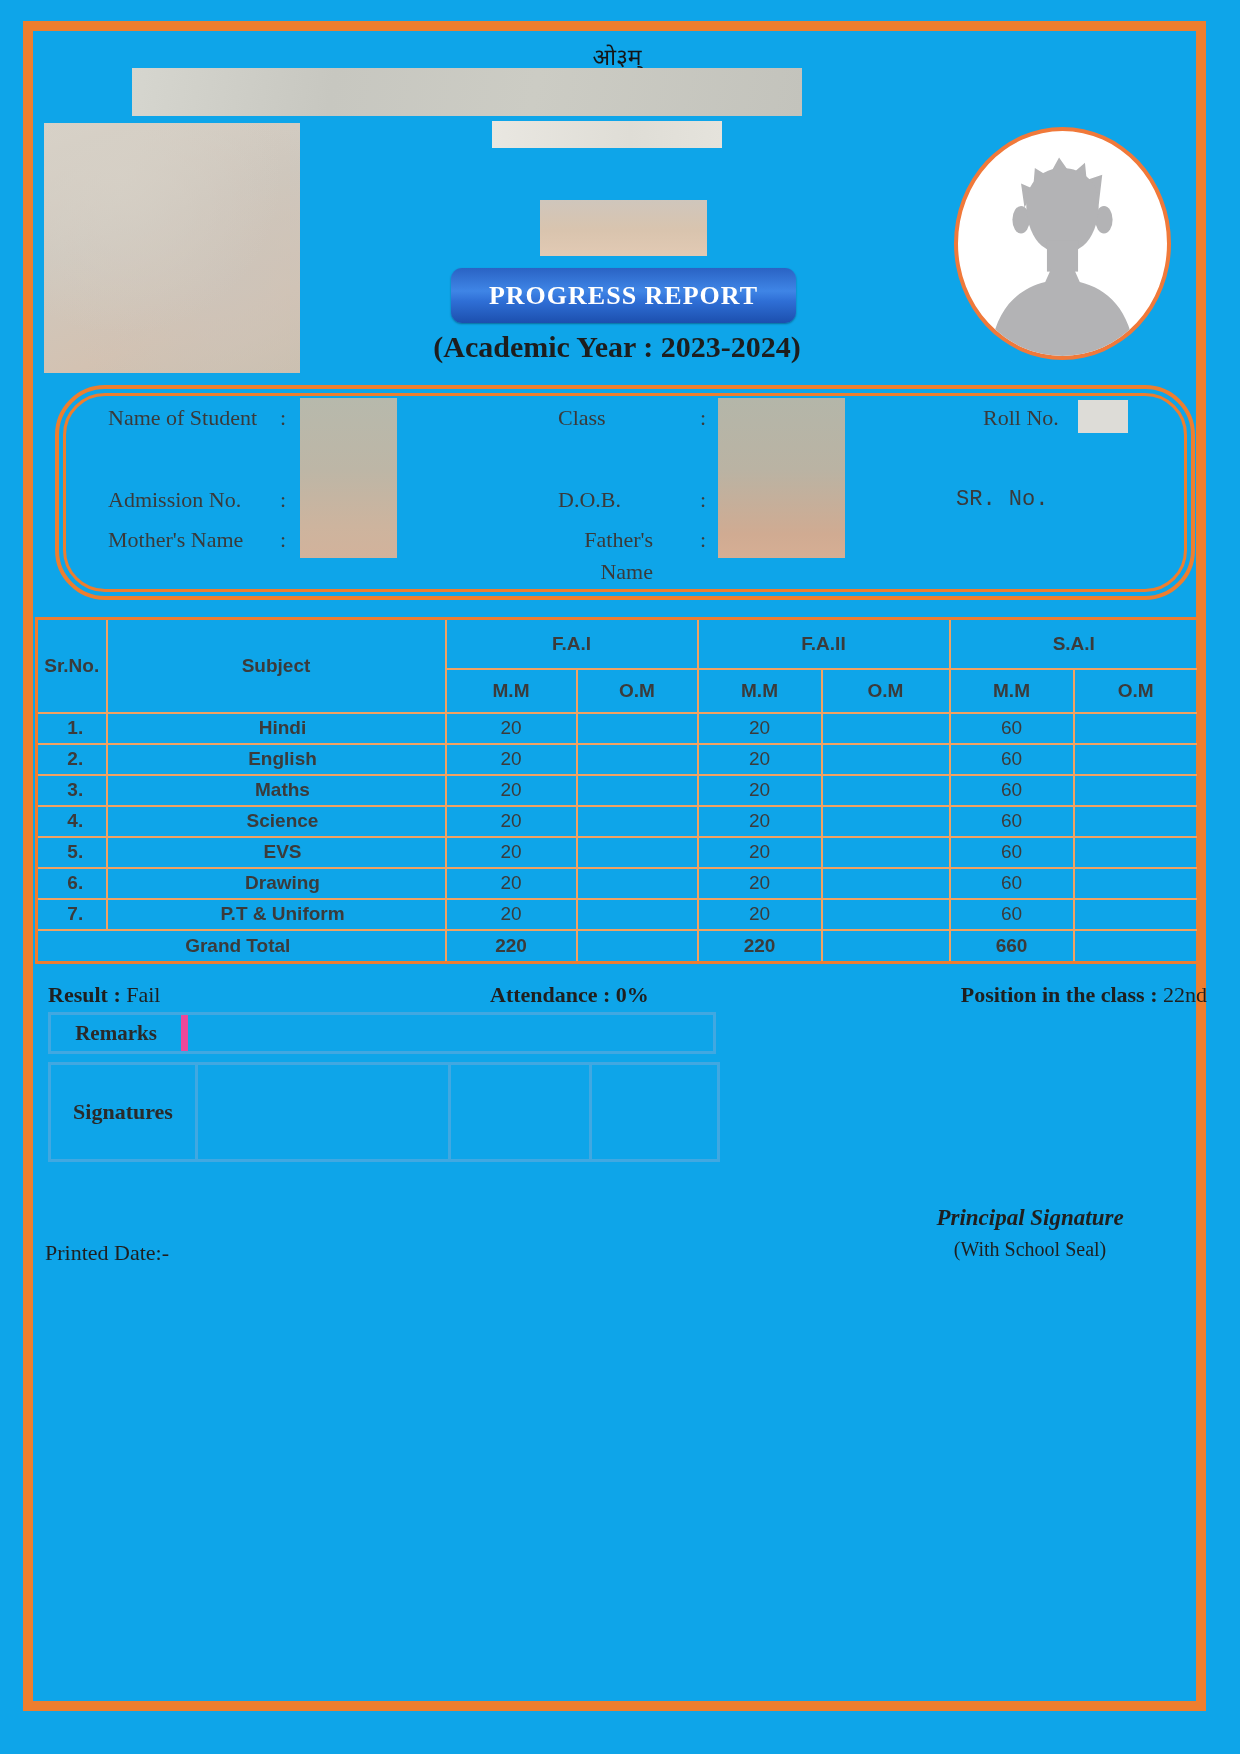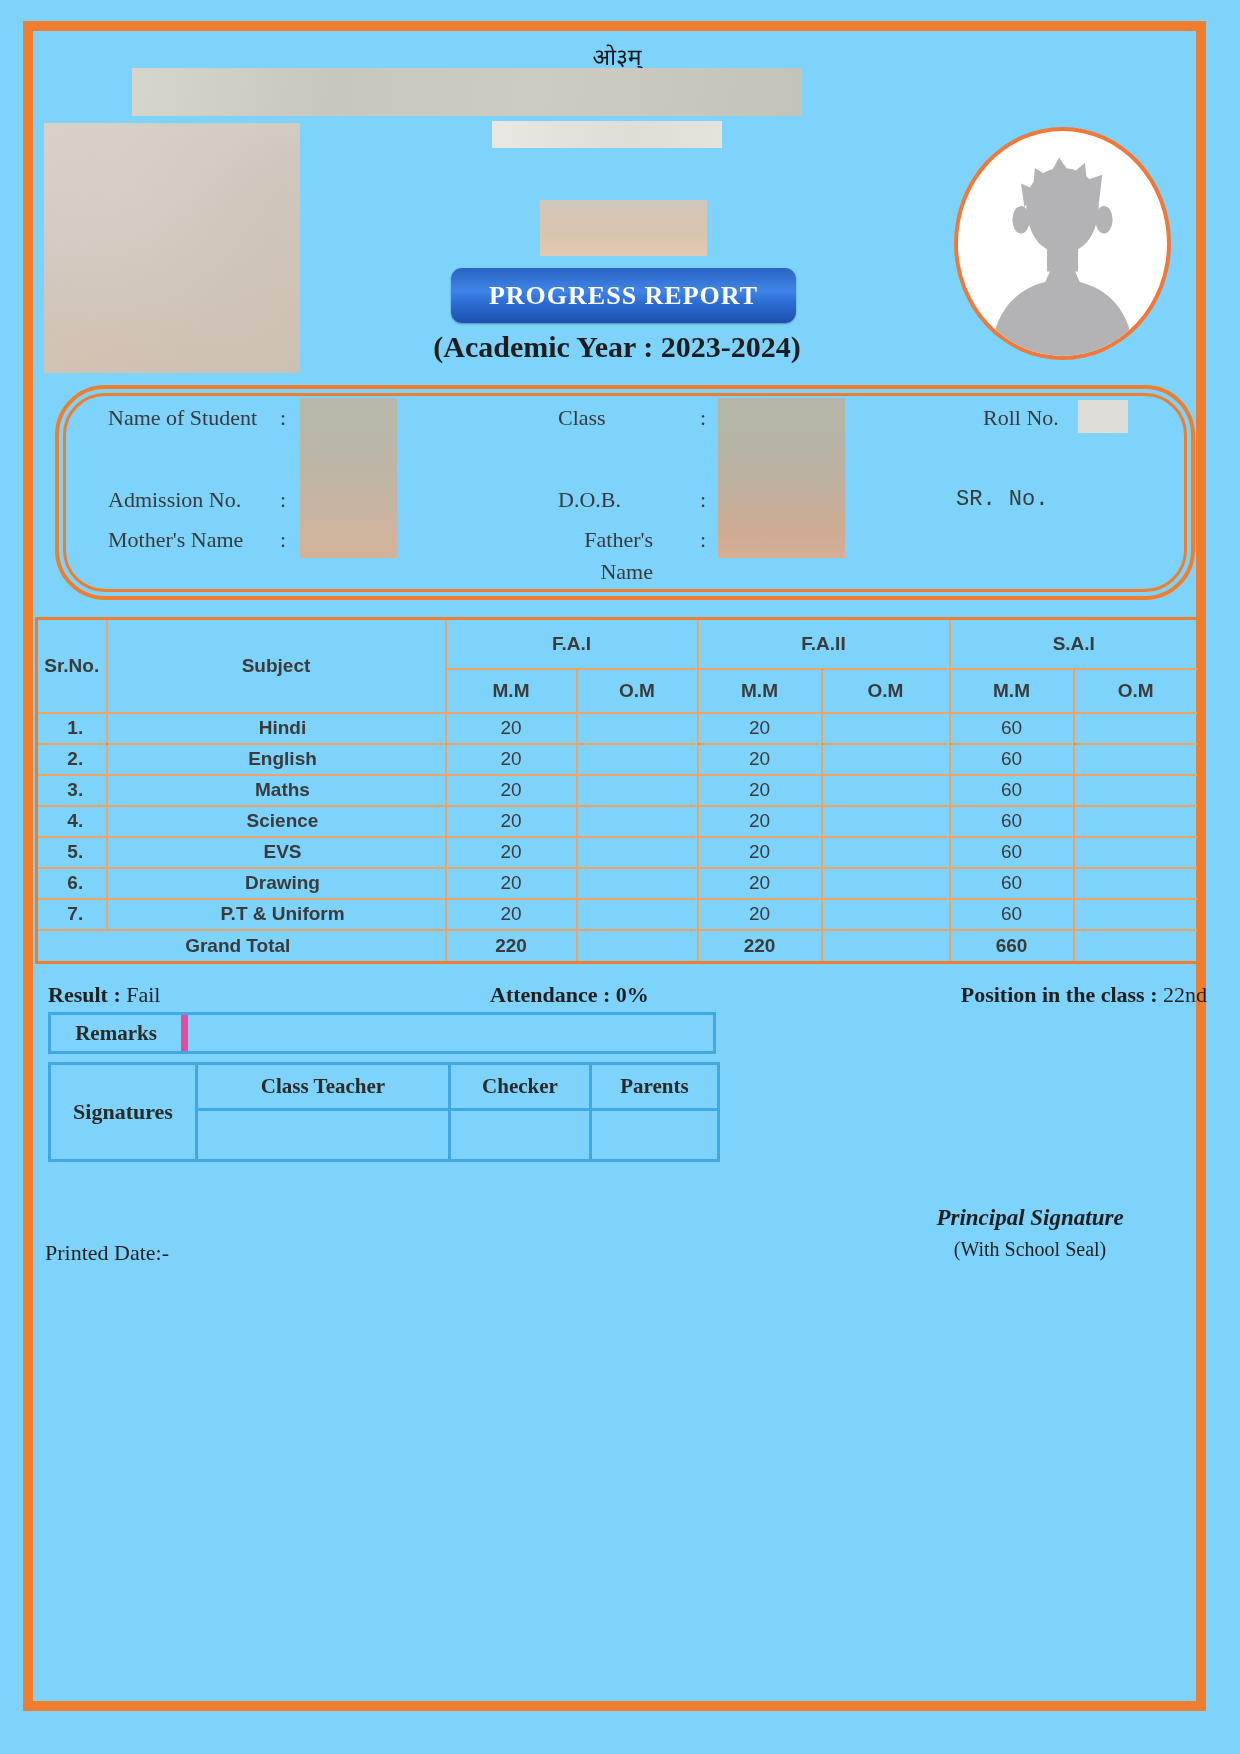--- a/index.html
+++ b/index.html
@@ -1,16 +1,16 @@
 <!DOCTYPE html>
 <html><head>
 <meta charset="utf-8">
 <style>
   html,body{margin:0;padding:0;background:#ffffff;}
-  .page{position:relative;width:1240px;height:1754px;background:#7dd3fc;overflow:hidden;
+  .page{position:relative;width:1240px;height:1754px;background:#0ea5e9;overflow:hidden;
         font-family:"Liberation Serif", serif;color:#2e2e2e;}
   .abs{position:absolute;}
   
   .frame{left:23px;top:21px;width:1183px;height:1690px;border:10px solid #ee7e2e;box-sizing:border-box;}
   
   .om{left:0;top:40px;width:1234px;text-align:center;font-size:23px;color:#151515;}
   
   .banner-blur{left:132px;top:68px;width:670px;height:48px;
     background:linear-gradient(100deg,#d6d6cf 0%,#c7c7c0 30%,#ccccc4 60%,#c3c3bc 100%);}
   .school-name{left:806px;top:60px;font-size:54px;font-weight:bold;color:#2b2b2b;letter-spacing:1px;}
@@ -251,25 +251,20 @@
   </div>
 
   <div class="abs remarks-box">
     <div class="remarks-label">Remarks</div>
     <div class="remarks-value"></div>
   </div>
 
   <div class="abs sig-box">
     <div class="sig-label">Signatures</div>
     <div class="sig-right">
-      <div class="sig-hrow">
-        <div class="sig-cell sig-c1">Class Teacher</div>
-        <div class="sig-cell sig-c2">Checker</div>
-        <div class="sig-cell sig-c3">Parents</div>
-      </div>
       <div class="sig-brow">
         <div class="sig-cell sig-c1"></div>
         <div class="sig-cell sig-c2"></div>
         <div class="sig-cell sig-c3"></div>
       </div>
     </div>
   </div>
 
   <div class="abs principal">Principal Signature</div>
   <div class="abs seal">(With School Seal)</div>

